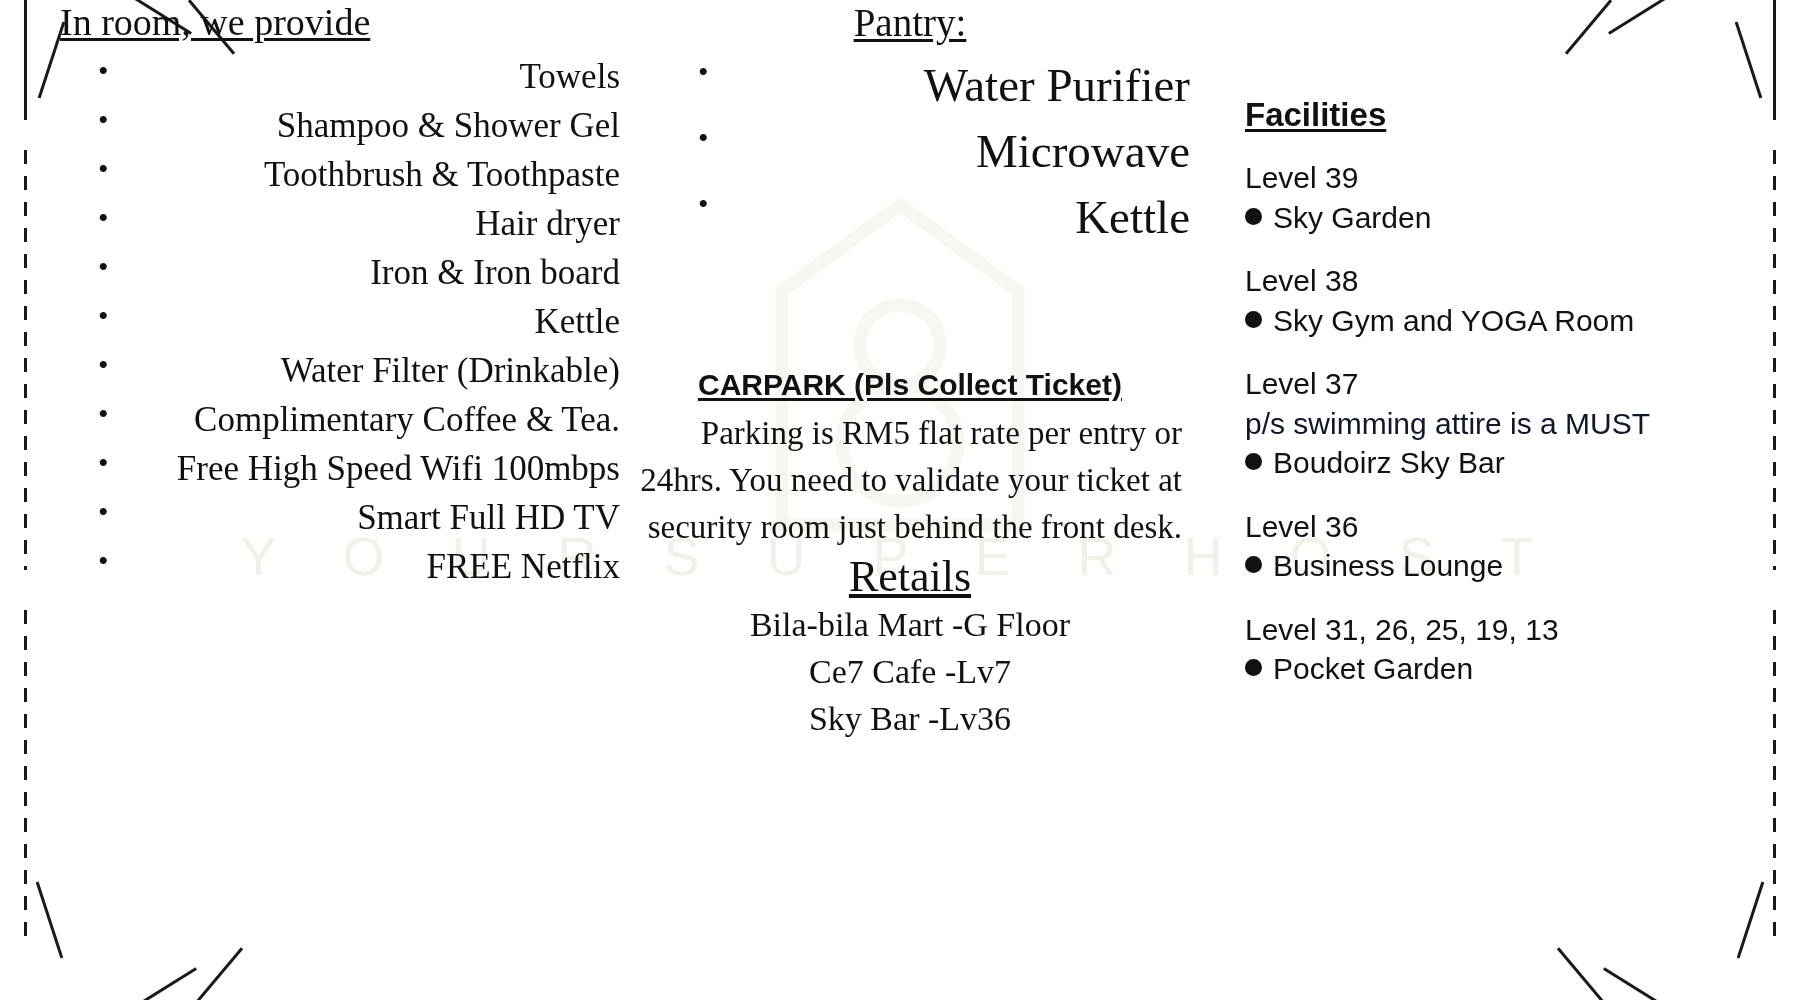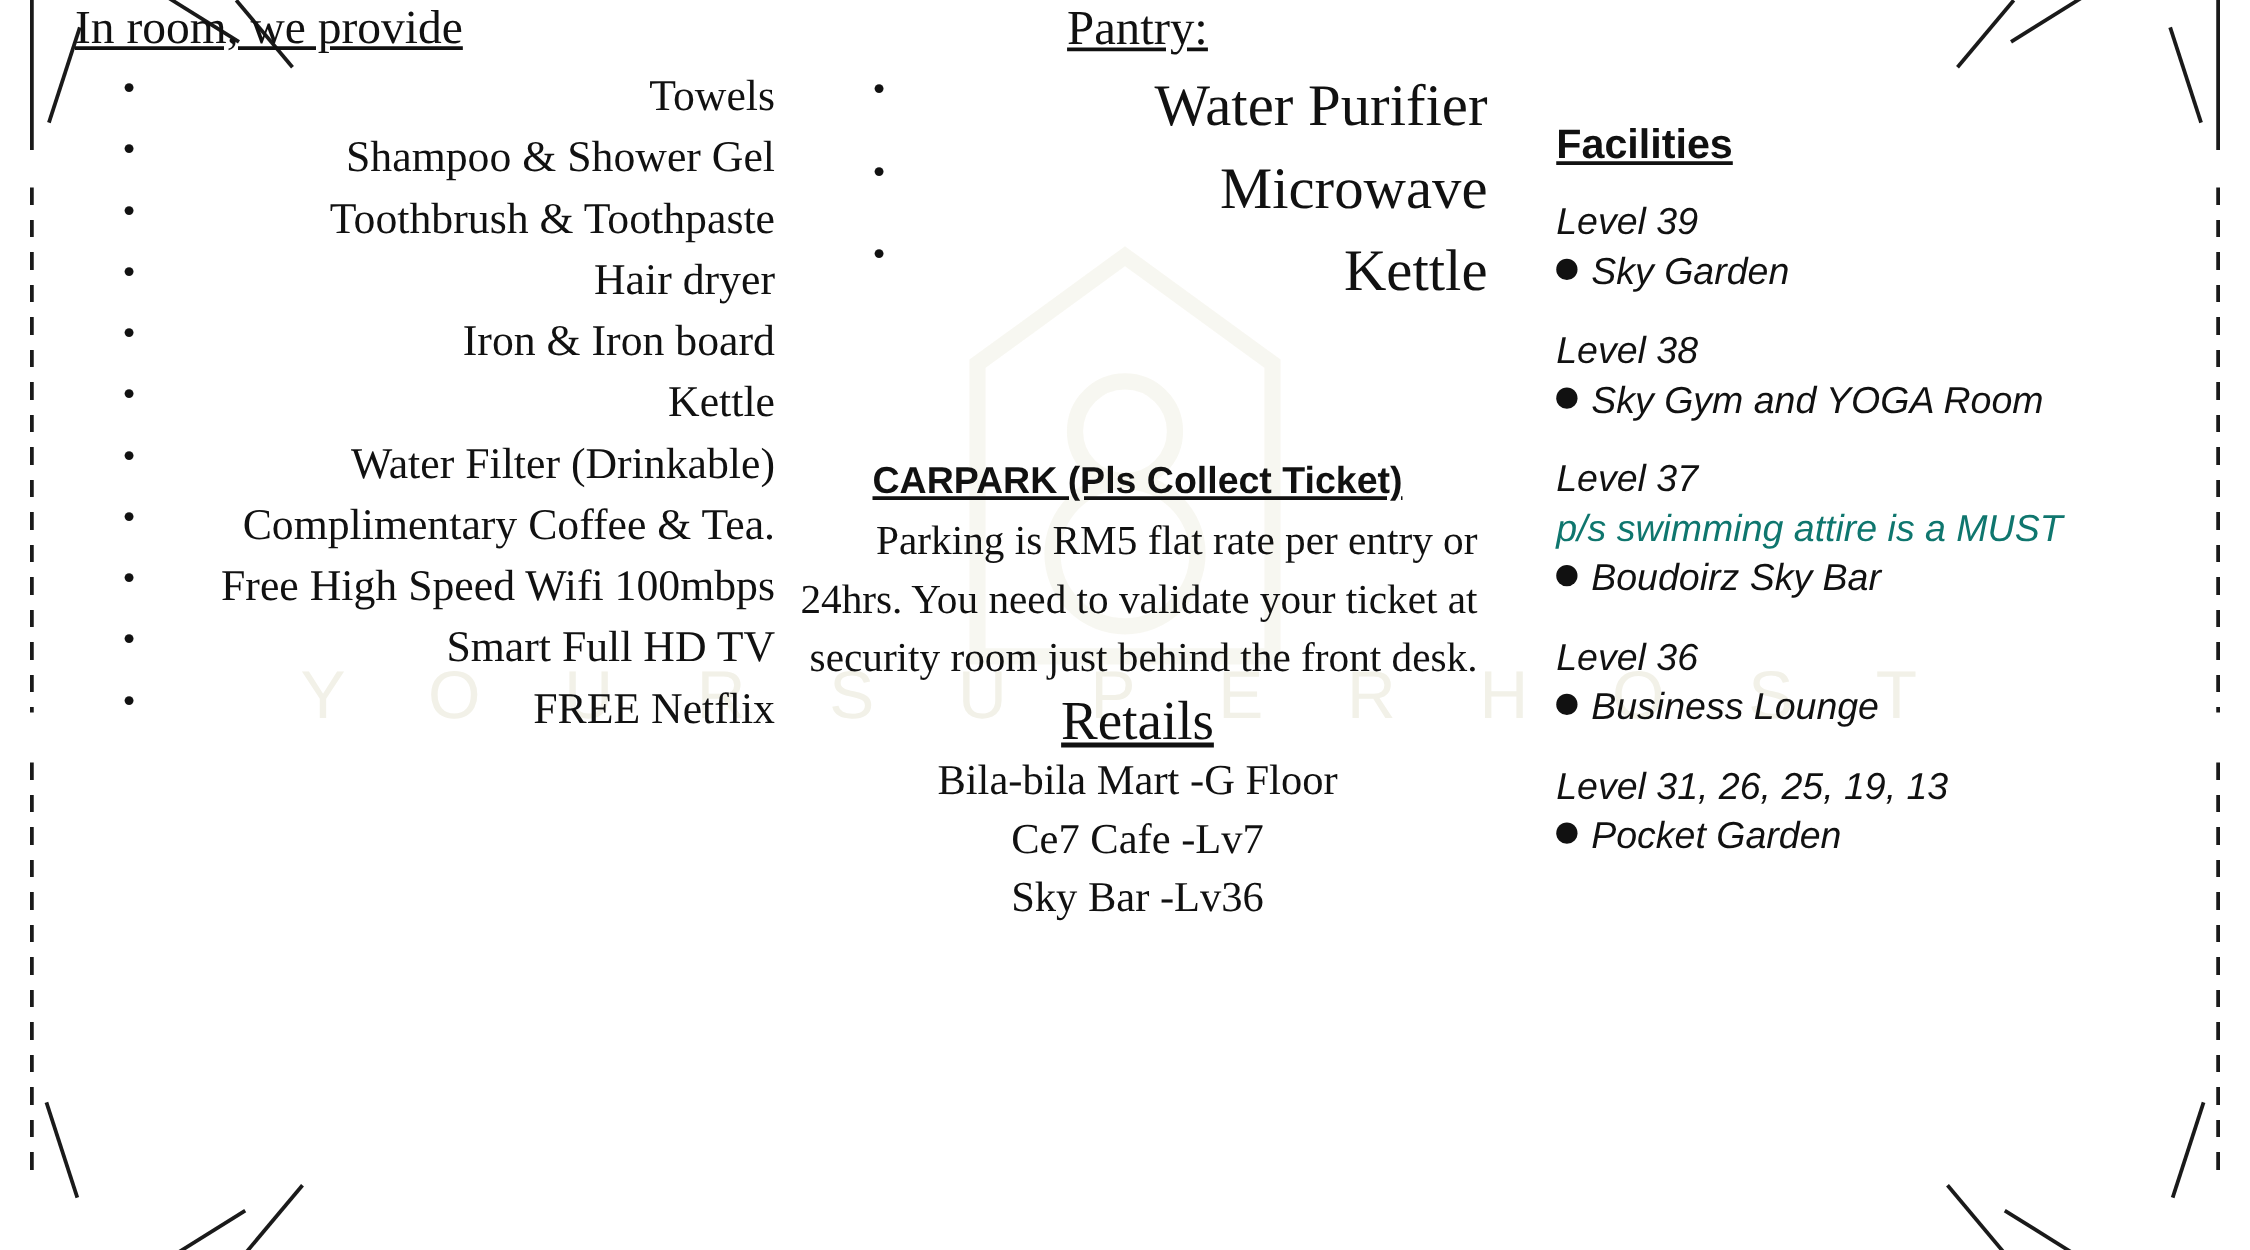--- a/index.html
+++ b/index.html
@@ -160,21 +160,21 @@
   
   .fac-title {
     font-size: 33px;
     font-family: "Liberation Sans", sans-serif;
     font-weight: bold;
     text-decoration: underline;
     text-underline-offset: 3px;
     margin-top: 96px;
     color: #111;
   }
-  .lvl-block { margin-top: 24px; font-style: italic; }
+  .lvl-block { margin-top: 24px; }
   .lvl-label {
     font-family: "Liberation Sans", sans-serif;
     font-size: 30px;
     color: #111;
     line-height: 1.32;
   }
   .lvl-item {
     font-family: "Liberation Sans", sans-serif;
     font-size: 30px;
     color: #111;
@@ -187,21 +187,21 @@
     width: 17px; height: 17px;
     border-radius: 50%;
     background: #111;
     margin-right: 11px;
     flex: 0 0 auto;
     transform: translateY(-3px);
   }
   .lvl-note {
     font-family: "Liberation Sans", sans-serif;
     font-size: 30px;
-    color: #0f766e;
+    color: #0f172a;
     line-height: 1.3;
   }
 </style>
 </head>
 <body>
 
 <div id="page">
 
   <div class="dash-v" style="left:24px; top:150px; height:420px;"></div>
   <div class="dash-v" style="left:24px; top:610px; height:330px;"></div>

